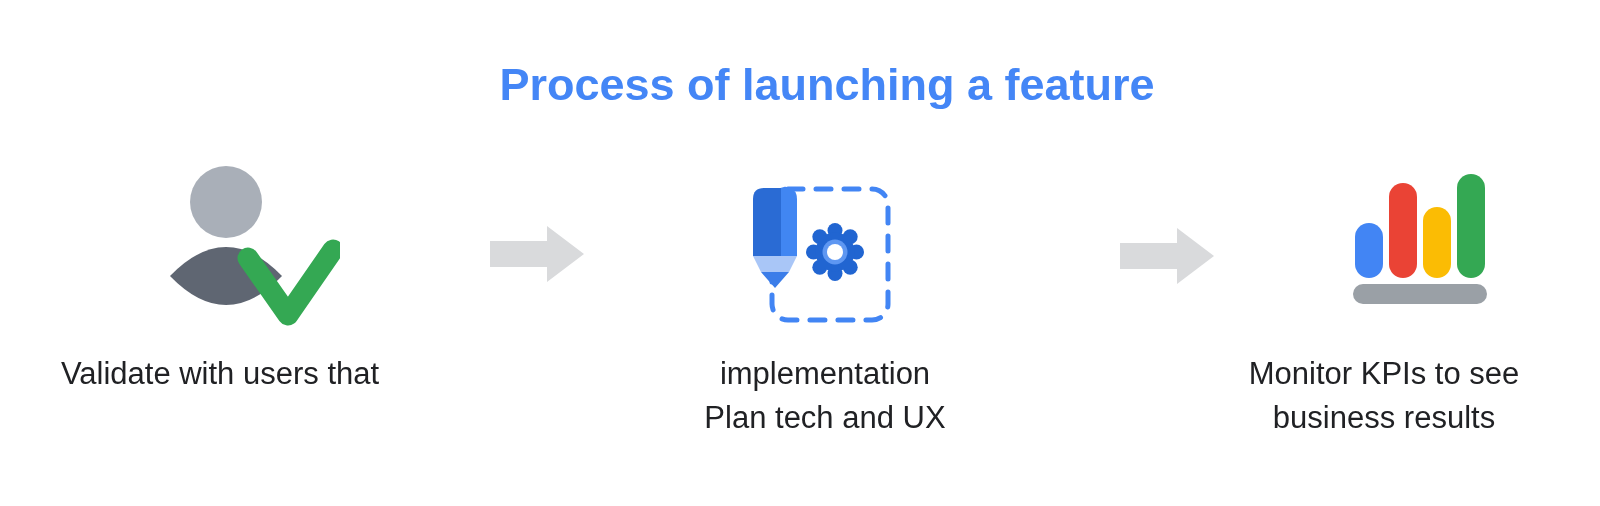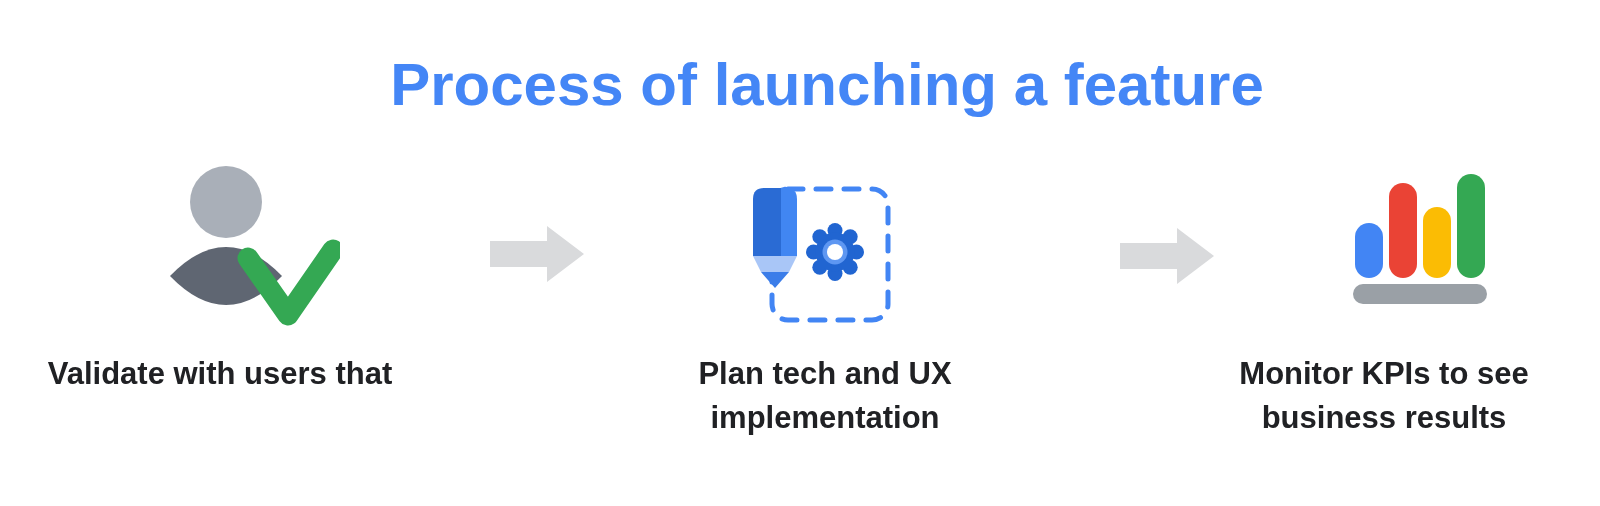--- a/index.html
+++ b/index.html
@@ -11,41 +11,41 @@
     background: #ffffff;
     overflow: hidden;
     font-family: "Liberation Sans", sans-serif;
   }
   .title {
     position: absolute;
     top: 58px;
     left: 54px;
     width: 1546px;
     text-align: center;
-    font-size: 60px;
+    font-size: 45px;
     line-height: 54px;
     font-weight: 700;
     color: #4486F6;
     letter-spacing: 0px;
   }
   .icon { position: absolute; }
   .icon-person   { left: 170px;  top: 150px; width: 170px; height: 182px; }
   .icon-plan     { left: 753px;  top: 175px; width: 140px; height: 150px; }
   .icon-bars     { left: 1350px; top: 170px; width: 140px; height: 136px; }
   .arrow         { position: absolute; width: 94px; height: 56px; }
   .arrow-1       { left: 490px;  top: 226px; }
   .arrow-2       { left: 1120px; top: 228px; }
   .step-label {
     position: absolute;
     top: 352px;
     width: 440px;
     text-align: center;
     font-size: 31px;
     line-height: 44px;
-    font-weight: 700;
+    font-weight: 400;
     color: #202124;
   }
   .label-1 { left: 0px; }
   .label-2 { left: 605px; }
   .label-3 { left: 1164px; }
 </style>
 </head>
 <body>
 
 <div class="canvas">
@@ -100,22 +100,22 @@
     <rect x="73" y="37" width="28" height="71" rx="14" fill="#FBBC04"></rect>
     <rect x="107" y="4" width="28" height="104" rx="14" fill="#34A853"></rect>
     <rect x="3" y="114" width="134" height="20" rx="10" fill="#9AA0A6"></rect>
   </svg>
 
   <div class="step-label label-1">
     <div>Validate with users that</div>
   </div>
 
   <div class="step-label label-2">
+    <div>implementation</div>
     <div>Plan tech and UX</div>
-    <div>implementation</div>
   </div>
 
   <div class="step-label label-3">
     <div>Monitor KPIs to see</div>
     <div>business results</div>
   </div>
 
 </div>
 
 </body></html>

